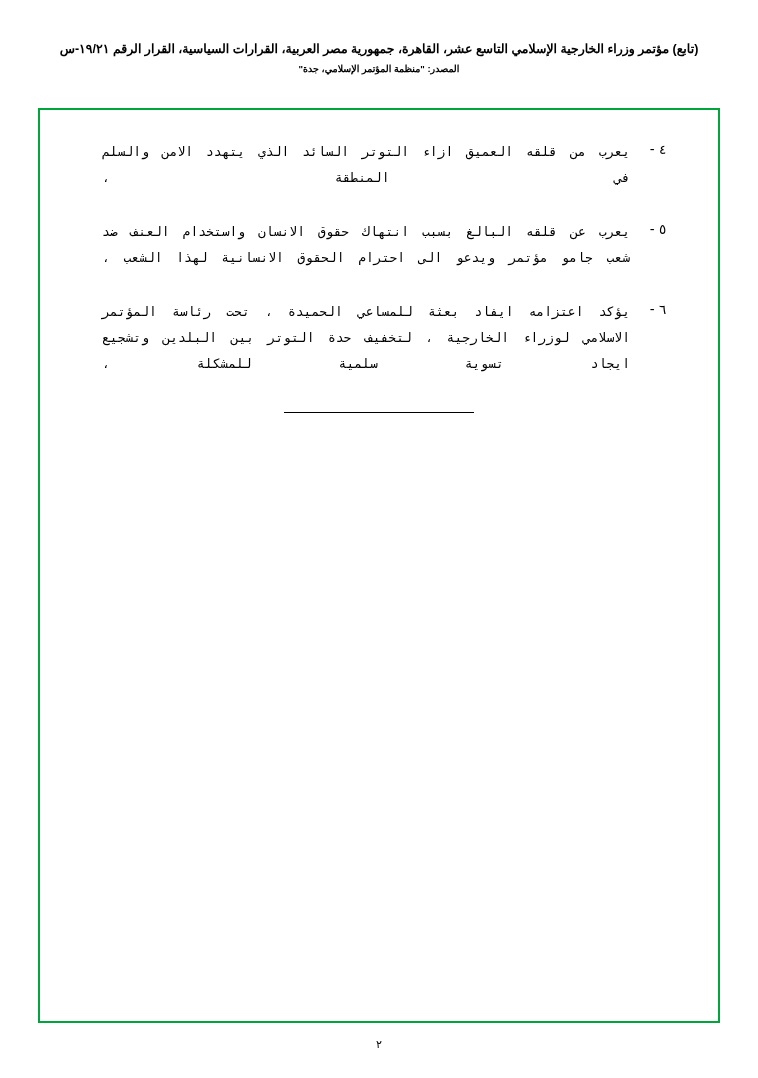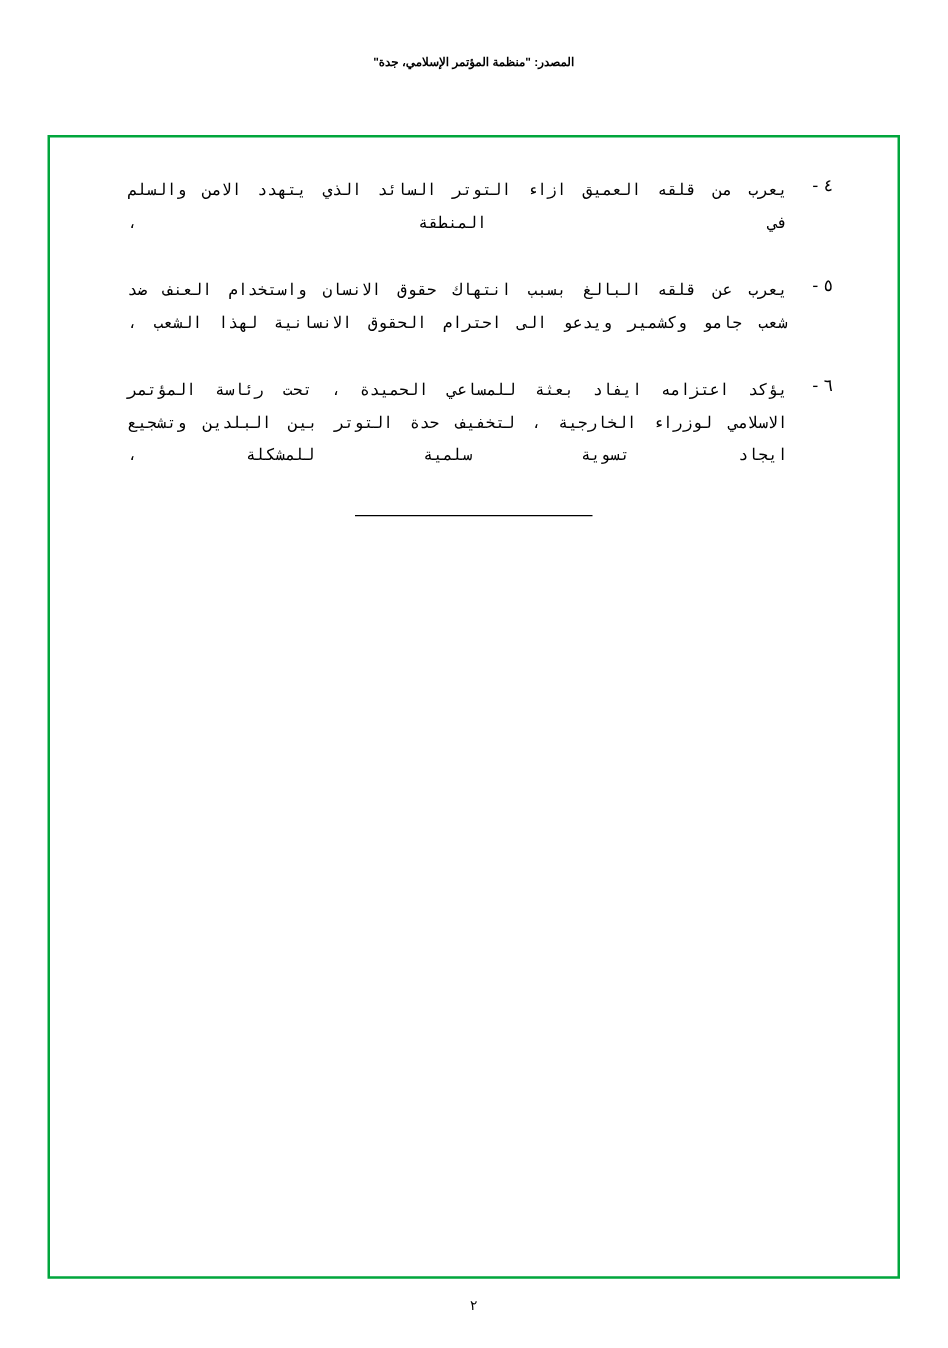--- a/index.html
+++ b/index.html
@@ -118,34 +118,35 @@
     font-size: 11px;
     font-family: "DejaVu Sans", sans-serif;
   }
 </style>
 </head>
 <body>
 
 <div class="page">
 
   <div class="header">
+    <div class="header-title">(تابع) مؤتمر وزراء الخارجية الإسلامي التاسع عشر، القاهرة، جمهورية مصر العربية، القرارات السياسية، القرار الرقم ١٩/٢١-س</div>
     <div class="header-source">المصدر: "منظمة المؤتمر الإسلامي، جدة"</div>
   </div>
 
   <div class="frame">
     <div class="content">
 
       <div class="clause">
         <div class="clause-marker">٤ -</div>
         <div class="clause-body stretch">يعرب من قلقه العميق ازاء التوتر السائد الذي يتهدد الامن والسلم في المنطقة ،</div>
       </div>
 
       <div class="clause">
         <div class="clause-marker">٥ -</div>
-        <div class="clause-body stretch">يعرب عن قلقه البالغ بسبب انتهاك حقوق الانسان واستخدام العنف ضد شعب جامو وكشمير ويدعو الى احترام الحقوق الانسانية لهذا الشعب ،</div>
+        <div class="clause-body stretch">يعرب عن قلقه البالغ بسبب انتهاك حقوق الانسان واستخدام العنف ضد شعب جامو مؤتمر ويدعو الى احترام الحقوق الانسانية لهذا الشعب ،</div>
       </div>
 
       <div class="clause">
         <div class="clause-marker">٦ -</div>
         <div class="clause-body stretch">يؤكد اعتزامه ايفاد بعثة للمساعي الحميدة ، تحت رئاسة المؤتمر الاسلامي لوزراء الخارجية ، لتخفيف حدة التوتر بين البلدين وتشجيع ايجاد تسوية سلمية للمشكلة ،</div>
       </div>
 
       <div class="separator-wrap">
         <div class="separator"></div>
       </div>

